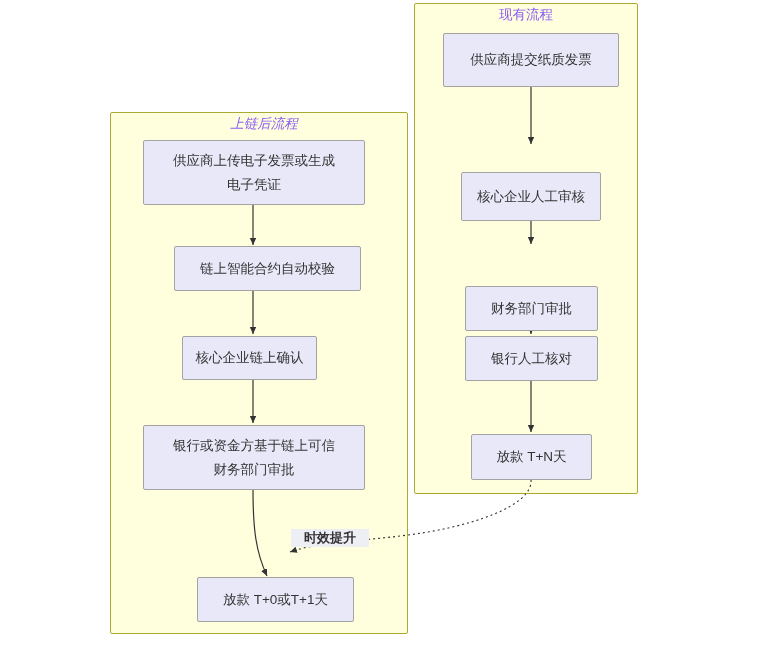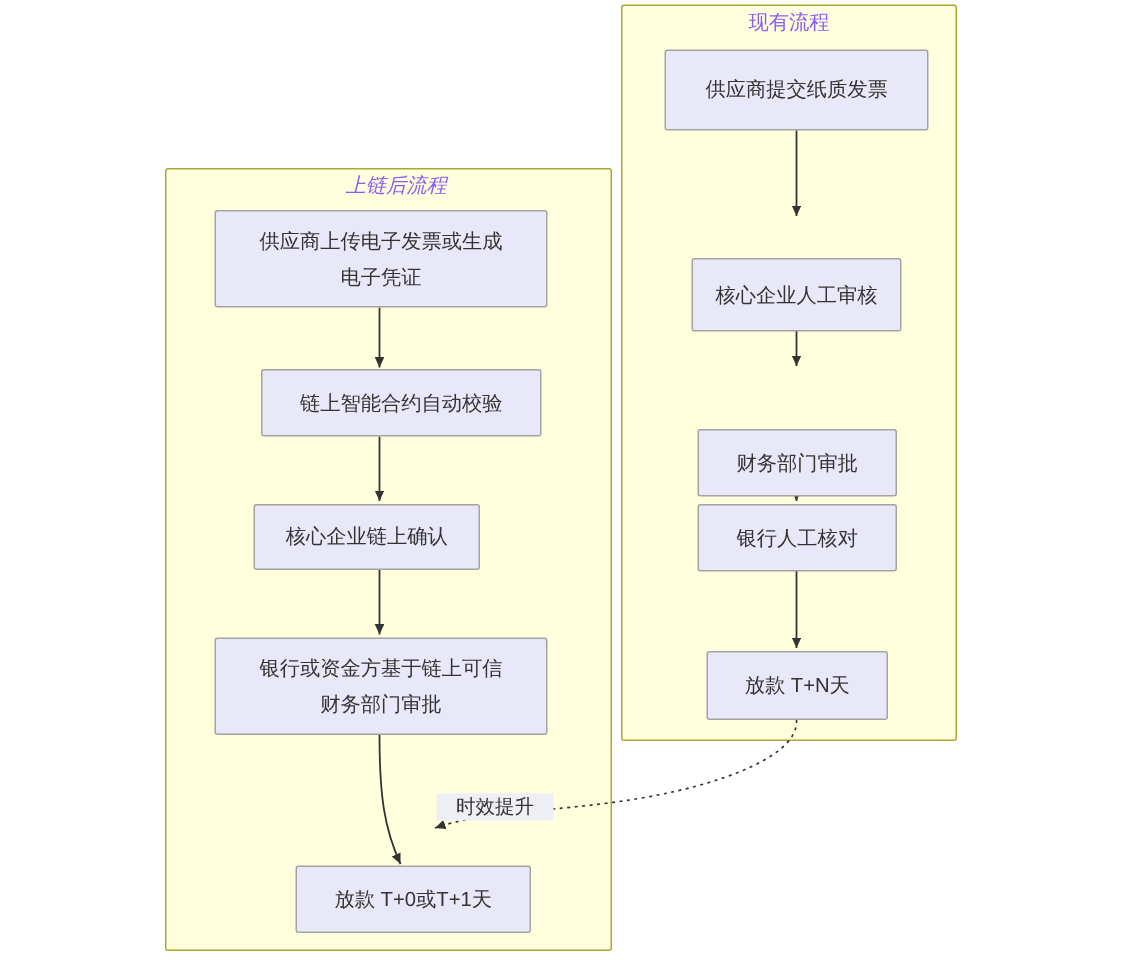--- a/index.html
+++ b/index.html
@@ -59,20 +59,21 @@
     padding: 2px 6px;
   }
   .node span { display: block; white-space: pre-line; }
   .edge-label {
     position: absolute;
     font-size: 13px;
     color: #333333;
     background: #eeeef5;
     white-space: nowrap;
     padding: 0 13px;
+    font-weight: bold;
   }
 </style>
 </head>
 <body>
 
 <div id="diagram-root">
 
   <div class="cluster" style="left:414px; top:3px; width:224px; height:491px;"></div>
   <div class="cluster-title" style="left:414px; top:6px; width:224px;">现有流程</div>
 
@@ -118,21 +119,21 @@
     <span>银行人工核对</span>
   </div>
 
   <div class="node" style="left:143px; top:140px; width:222px; height:65px;">
     <span>供应商上传电子发票或生成
 电子凭证</span>
   </div>
   <div class="node" style="left:174px; top:246px; width:187px; height:45px;">
     <span>链上智能合约自动校验</span>
   </div>
-  <div class="node" style="left:169px; top:336px; width:151px; height:44px;">
+  <div class="node" style="left:182px; top:336px; width:135px; height:44px;">
     <span>核心企业链上确认</span>
   </div>
   <div class="node" style="left:143px; top:425px; width:222px; height:65px;">
     <span>银行或资金方基于链上可信
 财务部门审批</span>
   </div>
   <div class="node" style="left:197px; top:577px; width:157px; height:45px;">
     <span>放款 T+0或T+1天</span>
   </div>
 

